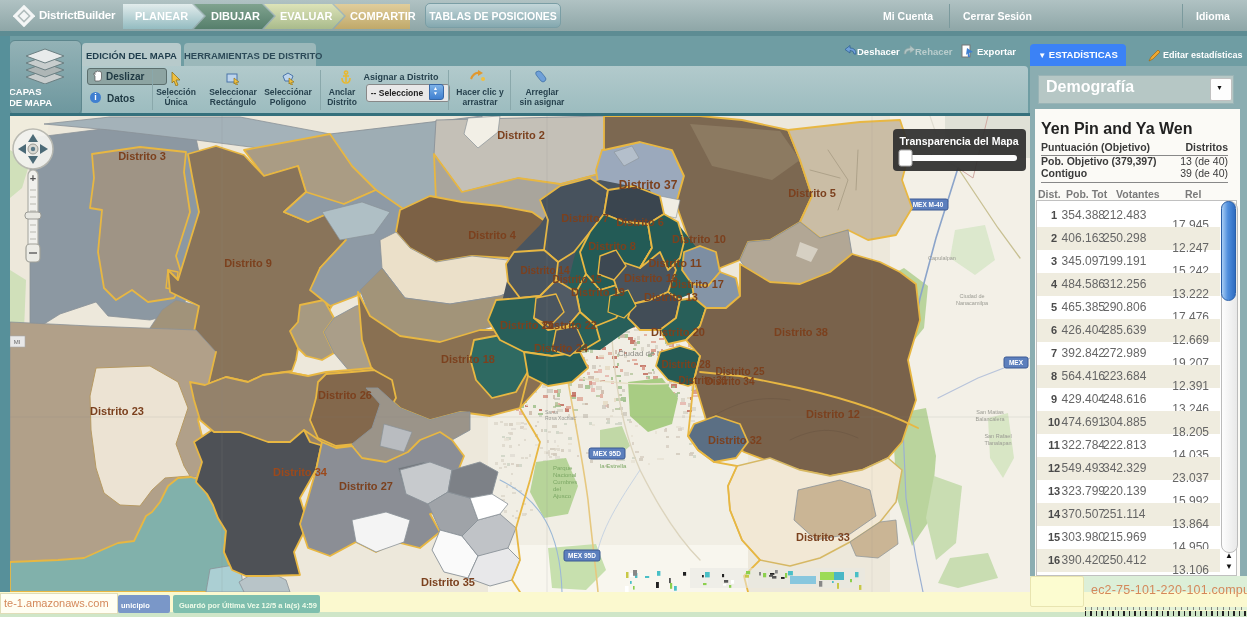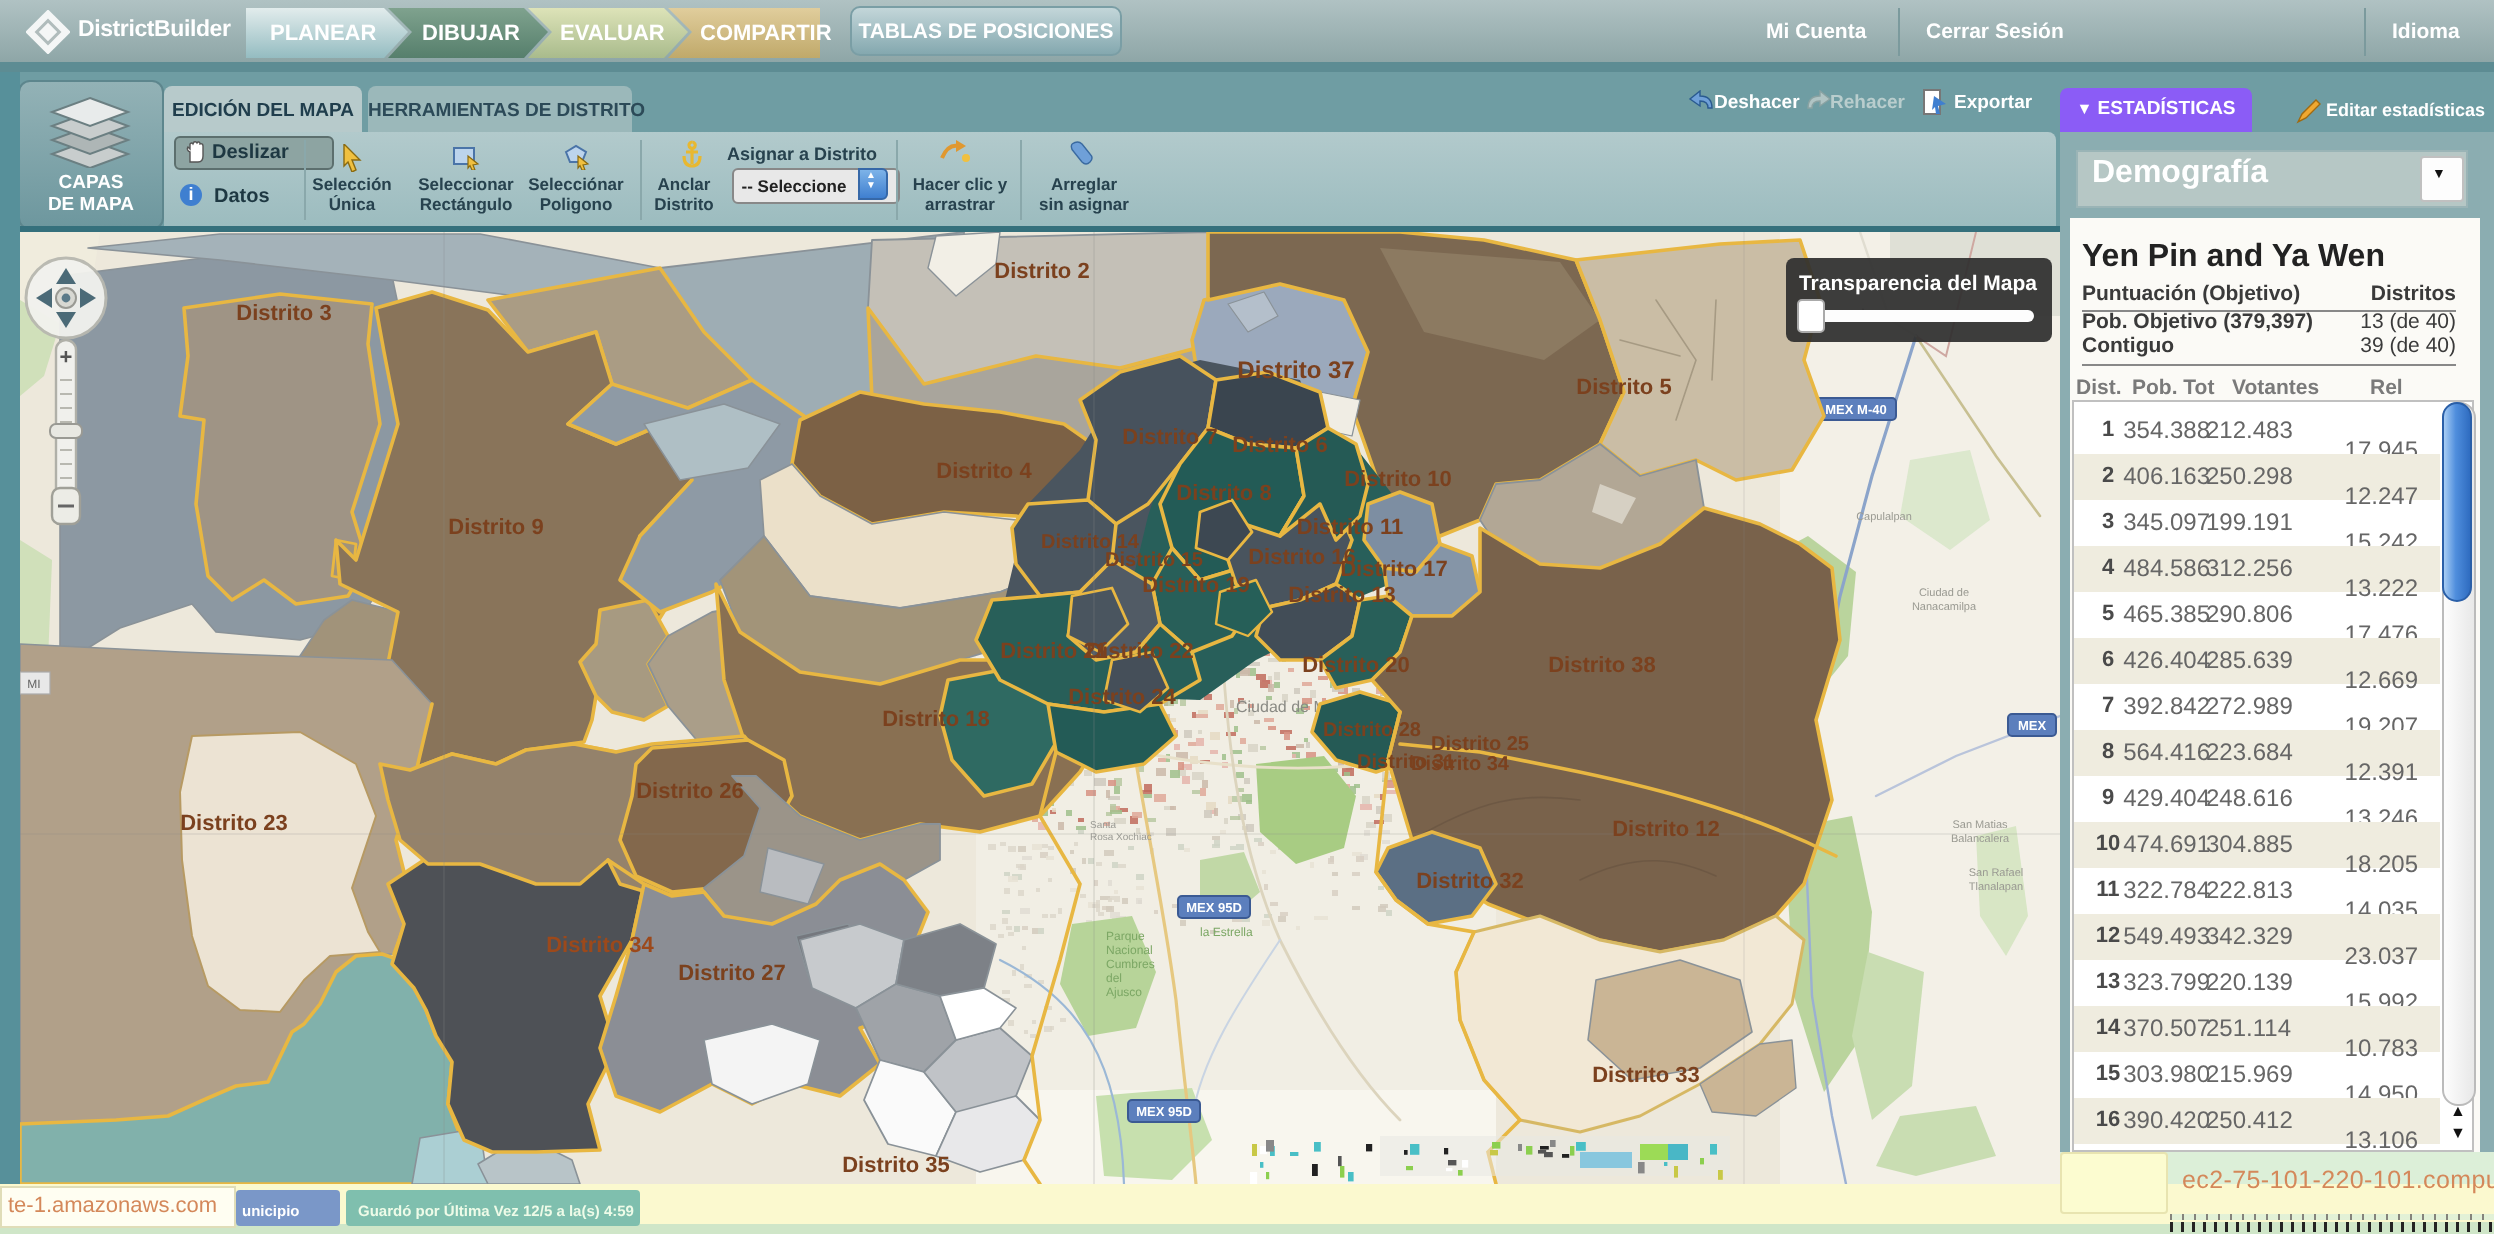--- a/index.html
+++ b/index.html
@@ -11,42 +11,42 @@
 #hdrline{left:0;top:31px;width:1247px;height:5px;background:#5d8c93;}
 #logo{left:13px;top:5px;width:22px;height:22px;}
 #logotxt{left:39px;top:9px;color:#fff;font-weight:bold;font-size:11.5px;letter-spacing:-0.2px;}
 .toplink{top:10px;color:#fff;font-weight:bold;font-size:10.5px;}
 .topsep{top:4px;width:1px;height:24px;background:#7b9a9d;}
 
 
 #band2{left:0;top:36px;width:1247px;height:80px;background:#6f9da3;}
 #capas{left:9px;top:40px;width:71px;height:73px;border-radius:6px;
  background:linear-gradient(#93b2b6,#6d979e);border:1px solid #5d868d;}
-#capastxt{left:9px;top:86px;width:73px;text-align:center;color:#fff;font-weight:bold;font-size:9.5px;line-height:11px;}
+#capastxt{left:9px;top:86px;width:73px;color:#fff;font-weight:bold;font-size:9.5px;line-height:11px;}
 .edtab{top:43px;height:23px;border-radius:4px 4px 0 0;color:#203e4d;font-weight:bold;
  font-size:9.5px;text-align:center;white-space:nowrap;}
 #edtab1{left:82px;width:99px;background:#b7cacb;line-height:25px;}
 #edtab2{left:184px;width:132px;background:#9bb8ba;line-height:25px;color:#2c4a58;}
 #toolpanel{left:82px;top:66px;width:946px;height:47px;
  background:linear-gradient(#b2cacc,#9cbcbf);border-radius:0 4px 0 0;}
 #deslizar{left:87px;top:68px;width:60px;height:15px;background:#8da4a2;
  border:1px solid #5c6f6e;border-radius:3px;color:#1e3842;font-weight:bold;font-size:10px;
  line-height:15px;padding-left:18px;}
 #datos{left:90px;top:90px;color:#1e3842;font-weight:bold;font-size:10px;}
 .tool{top:88px;color:#27424e;font-weight:bold;font-size:8.5px;line-height:9.5px;text-align:center;white-space:pre-line;}
 .tsep{top:70px;width:1px;height:40px;background:#8aa8ab;}
 #asignlbl{left:356px;top:72px;width:90px;text-align:center;color:#27424e;font-weight:bold;font-size:9px;}
 #seldrop{left:366px;top:84px;width:60px;height:16px;background:#e8e8e8;border:1px solid #888;
  border-radius:3px;font-size:8.5px;color:#222;font-weight:bold;line-height:16px;text-align:center;padding-right:22px;}
 #selstep{left:429px;top:84px;width:15px;height:16px;background:linear-gradient(#7db3e8,#3f7fd0);
  border-radius:0 3px 3px 0;border:1px solid #3668a8;box-sizing:border-box;}
 .undo{top:46px;color:#fff;font-weight:bold;font-size:9.5px;}
 
 #rpanel{left:1030px;top:66px;width:217px;height:526px;background:#8badb1;}
-#esttab{left:1030px;top:44px;width:96px;height:22px;background:#8b5cf6;border-radius:4px 4px 0 0;
+#esttab{left:1030px;top:44px;width:96px;height:22px;background:#3b82f6;border-radius:4px 4px 0 0;
  color:#fff;font-weight:bold;font-size:9.5px;line-height:22px;text-align:center;}
 #edest{left:1163px;top:50px;color:#fff;font-weight:bold;font-size:9px;white-space:nowrap;}
 #demsel{left:1038px;top:75px;width:194px;height:27px;background:#b6c7c5;border:1px solid #9ab4b6;}
 #demtxt{left:1046px;top:78px;color:#fff;font-weight:bold;font-size:16px;}
 #dembtn{left:1210px;top:78px;width:20px;height:21px;background:#fdfdfd;border:1px solid #c0c0c0;border-radius:2px;}
 #whitebox{left:1035px;top:109px;width:205px;height:467px;background:#fbfaf6;}
 #ptitle{left:1041px;top:120px;font-size:16px;font-weight:bold;color:#222;letter-spacing:0;}
 .prow{left:1041px;width:187px;font-size:10.5px;font-weight:bold;color:#3a3a3a;}
 .prow span{float:right;}
 #tabhead{left:1036px;top:188px;width:187px;font-size:10.5px;font-weight:bold;color:#7a7a7a;}
@@ -297,21 +297,21 @@
 <div class="trow" style="top:279px;">
       <span class="td1" style="top:5px;">13</span>
       <span class="td2" style="top:4px;">323.799</span>
       <span class="td3" style="top:4px;">220.139</span>
       <span class="td4" style="top:4px;">15.992</span>
     </div>
 <div class="trow alt" style="top:302px;">
       <span class="td1" style="top:5px;">14</span>
       <span class="td2" style="top:4px;">370.507</span>
       <span class="td3" style="top:4px;">251.114</span>
-      <span class="td4" style="top:4px;">10.783</span>
+      <span class="td4" style="top:4px;">13.864</span>
     </div>
 <div class="trow" style="top:325px;">
       <span class="td1" style="top:5px;">15</span>
       <span class="td2" style="top:4px;">303.980</span>
       <span class="td3" style="top:4px;">215.969</span>
       <span class="td4" style="top:4px;">14.950</span>
     </div>
 <div class="trow alt" style="top:348px;">
       <span class="td1" style="top:5px;">16</span>
       <span class="td2" style="top:4px;">390.420</span>

